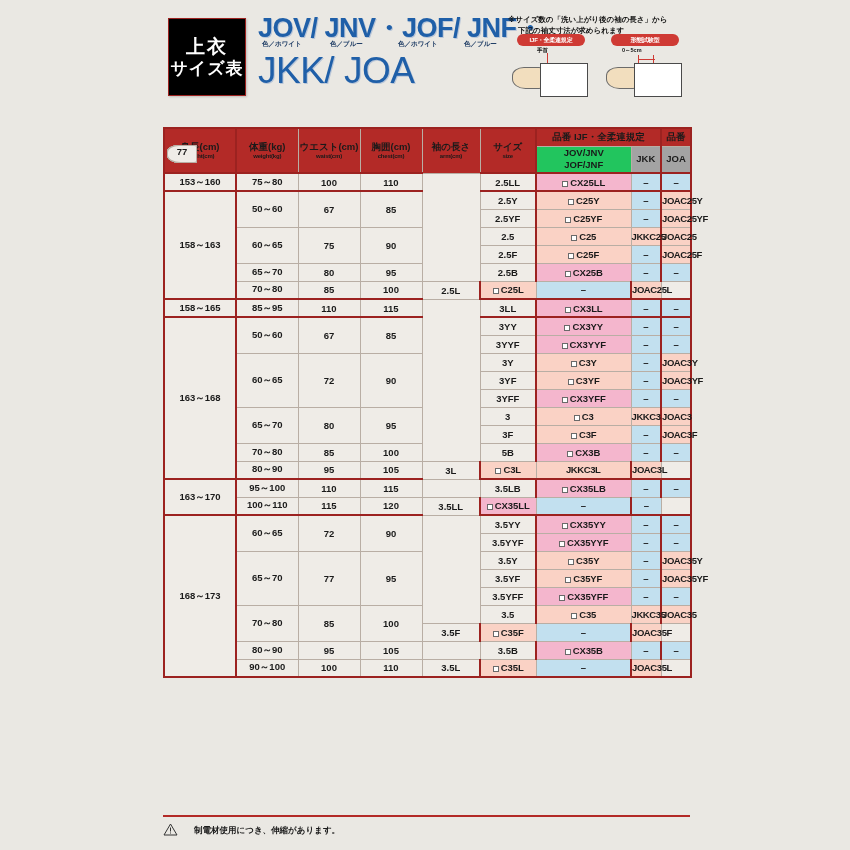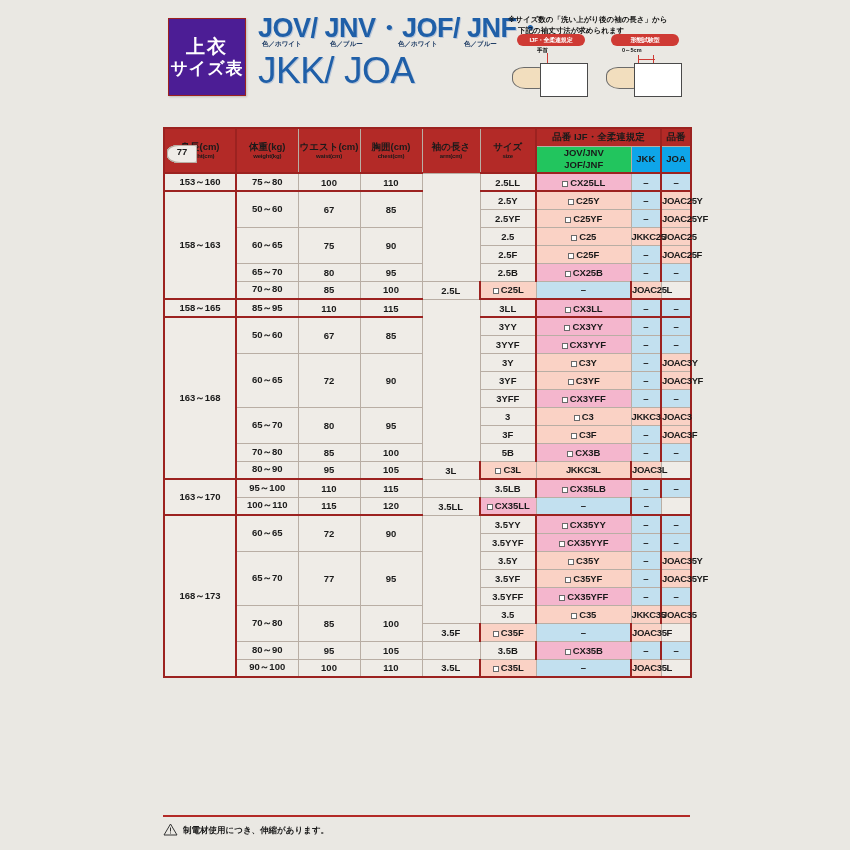--- a/index.html
+++ b/index.html
@@ -9,21 +9,21 @@
     background: #e9e7e2;
     font-family: "Liberation Sans", "DejaVu Sans", sans-serif;
     overflow: hidden;
   }
   #page { position: relative; width: 850px; height: 850px; background:#eae8e3; }
 
   
   .header { position:absolute; left:0; top:0; width:850px; height:120px; }
   .badge {
     position:absolute; left:168px; top:18px; width:78px; height:78px;
-    background:#4c1d95; border:1px solid #9c2220;
+    background:#000000; border:1px solid #9c2220;
     display:flex; flex-direction:column; align-items:center; justify-content:center;
     color:#fff; font-weight:bold; line-height:1.25;
     box-shadow: 1px 1px 2px rgba(0,0,0,.18);
   }
   .badge .l1 { font-size:19px; letter-spacing:2px; }
   .badge .l2 { font-size:17px; letter-spacing:1px; }
 
   .title-wrap { position:absolute; left:258px; top:10px; width:260px; }
   .title-line1 { font-size:27px; font-weight:bold; color:#1f5fa8; letter-spacing:-0.5px;
                  text-shadow: 1px 1px 0 #b9c6d8; white-space:nowrap; }
@@ -67,21 +67,21 @@
     font-size:9.5px; color:#1a1a1a; padding:0; height:18px; font-weight:bold;
   }
   thead th {
     background:#b32a27; color:#fff; border:1px solid #8f201e; font-weight:bold;
     line-height:1.15; padding:2px 0;
   }
   th.jp { font-size:8px; }
   th.jp small { display:block; font-size:6px; font-weight:bold; letter-spacing:-.2px; }
   th.hinban-top { font-size:7px; background:#b32a27; height:13px; }
   th.model { font-size:10.5px; background:#22c55e; line-height:1.35; }
-  th.jkk, th.joa { font-size:10.5px; background:#0ea5e9; }
+  th.jkk, th.joa { font-size:10.5px; background:#a3a3a3; }
 
   td.hgt, td.wgt, td.wst, td.cst, td.arm, td.size { background:#efece7; }
   td.size { font-size:9.5px; }
   td.pn { font-size:9.5px; letter-spacing:-.1px; }
   td.pn.pink { background:#f4b6cd; }
   td.pn.salmon { background:#fad2c5; }
   td.jkk, td.joa { font-size:8px; letter-spacing:-.4px; }
   td.blue { background:#c2e0ef; }
   td.sal { background:#fad2c5; }
   td.dash { color:#1a1a1a; font-size:11px; }
@@ -89,21 +89,21 @@
   .cb { display:inline-block; width:6px; height:6px; border:1px solid #6a6a6a;
         background:#fff; margin-right:2px; vertical-align:-1px; }
 
   
   td.sep-left, th.sep-left { border-left:2px solid #9c2220 !important; }
   td.grp-top { border-top:2px solid #9c2220 !important; }
   .tbl-wrap table { border:2px solid #9c2220; }
 
   
   .footer-rule { position:absolute; left:163px; top:815px; width:527px; height:2px; background:#b32a27; }
-  .footer { position:absolute; left:163px; top:822px; width:527px; display:flex; align-items:center; gap:5px; }
+  .footer { position:absolute; left:163px; top:822px; width:527px; display:flex; align-items:center; gap:16px; }
   .footer-txt { font-size:8.5px; color:#1a1a1a; font-weight:bold; }
 </style>
 </head>
 <body>
 
 <div id="page">
 
   <div class="header">
 
     <div class="badge">

